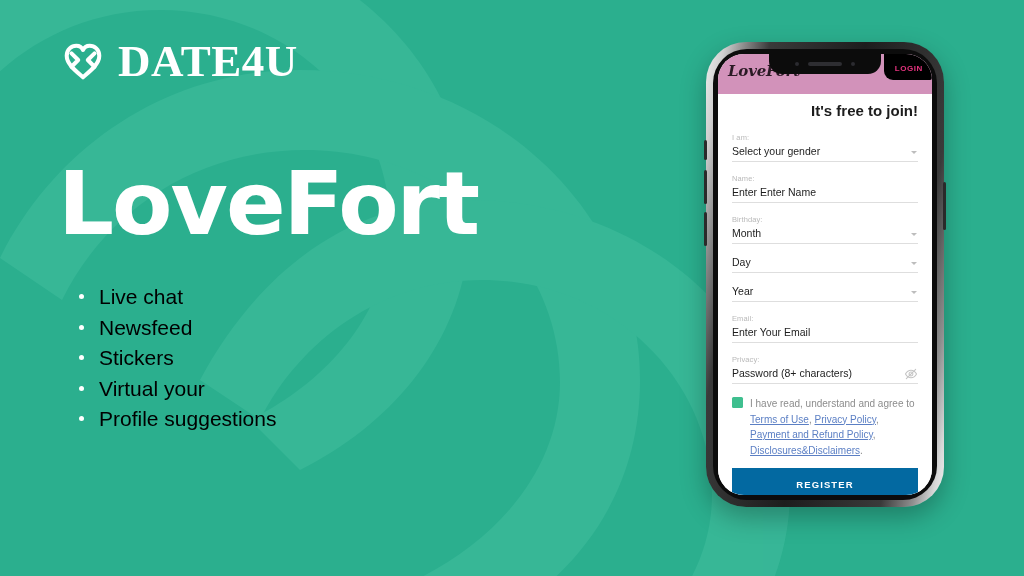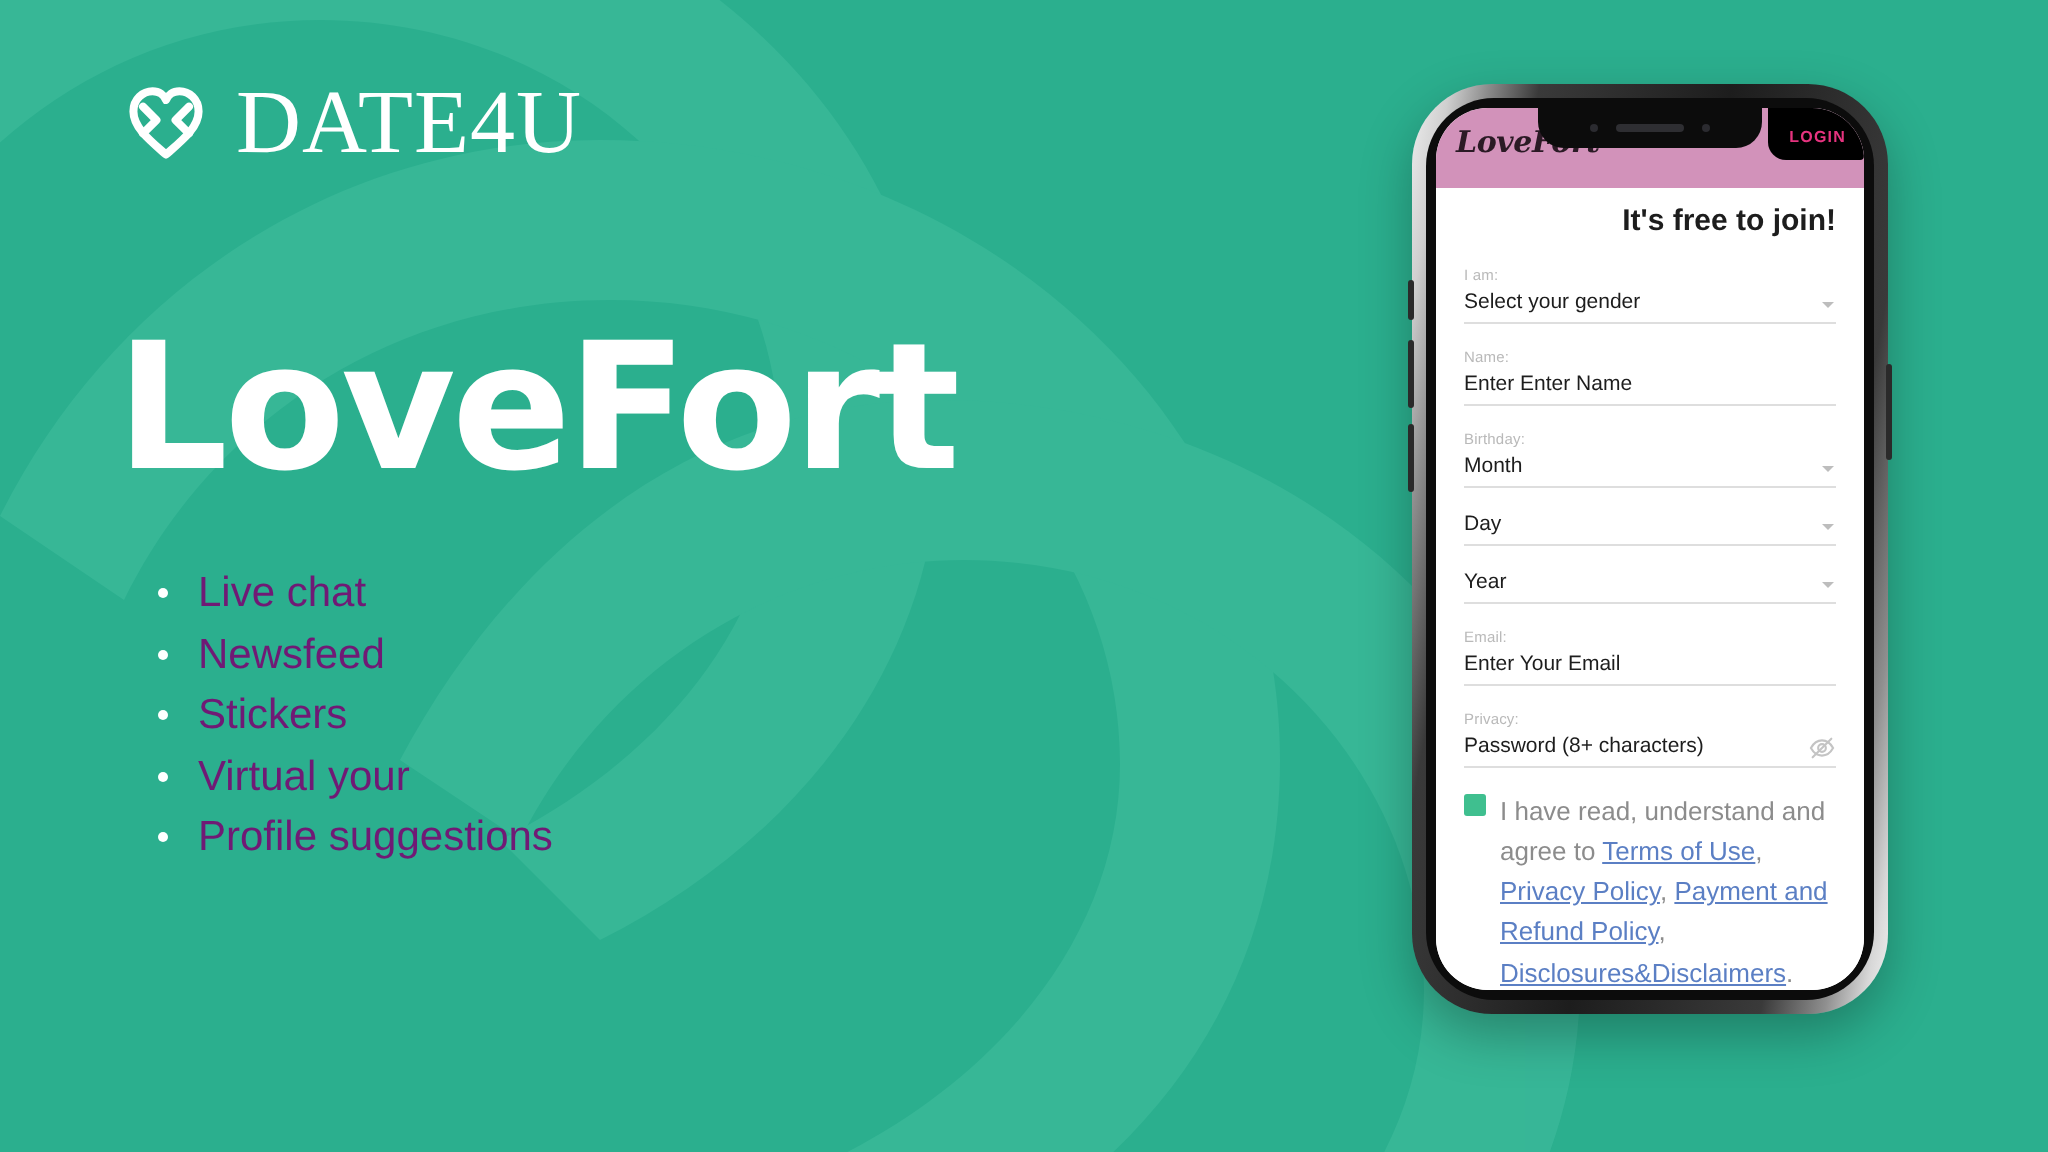--- a/index.html
+++ b/index.html
@@ -22,39 +22,39 @@
     z-index:3;
   }
 
   .brand-row {
     position:absolute; left:60px; top:38px;
     display:flex; align-items:center; gap:12px;
   }
   .brand-mark { width:46px; height:46px; display:block; }
   .brand-word {
     font-family:"Liberation Serif", serif;
-    font-weight:400; font-size:45px; line-height:1;
+    font-weight:700; font-size:45px; line-height:1;
     color:#ffffff; letter-spacing:0.5px;
   }
 
   .headline {
     position:absolute; left:58px; top:160px;
     font-family:"DejaVu Sans", sans-serif;
     font-weight:700; font-size:88px; line-height:1;
     letter-spacing:-2px;
     color:#ffffff;
   }
 
   .feature-list {
     position:absolute; left:75px; top:286px;
     list-style:none;
   }
   .feature-list li {
     position:relative;
-    font-size:21px; line-height:1; color:#701a75;
+    font-size:21px; line-height:1; color:#000000;
     padding-left:24px; margin-bottom:9.5px;
   }
   .feature-list li::before {
     content:""; position:absolute; left:4px; top:8px;
     width:5px; height:5px; border-radius:50%; background:#ffffff;
   }
 
   
   .phone-wrap {
     position:absolute; left:706px; top:42px;
@@ -126,21 +126,21 @@
     border-left:3.5px solid transparent; border-right:3.5px solid transparent;
     border-top:3.5px solid #bdbdbd;
   }
   .eye-icon { position:absolute; right:0; bottom:2px; width:14px; height:14px; }
 
   .consent { display:flex; gap:7px; margin:2px 0 10px; }
   .checkbox {
     flex:0 0 auto; width:11px; height:11px; background:#3FBF8F;
     border-radius:1.5px; margin-top:1px;
   }
-  .consent-text { font-size:13px; line-height:1.55; color:#8c8c8c; }
+  .consent-text { font-size:10px; line-height:1.55; color:#8c8c8c; }
   .consent-text a { color:#5b7fc4; text-decoration:underline; }
 
   .register-btn {
     display:block; width:100%; background:#0369a1; color:#ffffff;
     border:none; font-size:9.5px; font-weight:700; letter-spacing:1.1px;
     padding:11px 0; text-align:center; cursor:pointer;
   }
 </style>
 </head>
 <body>

